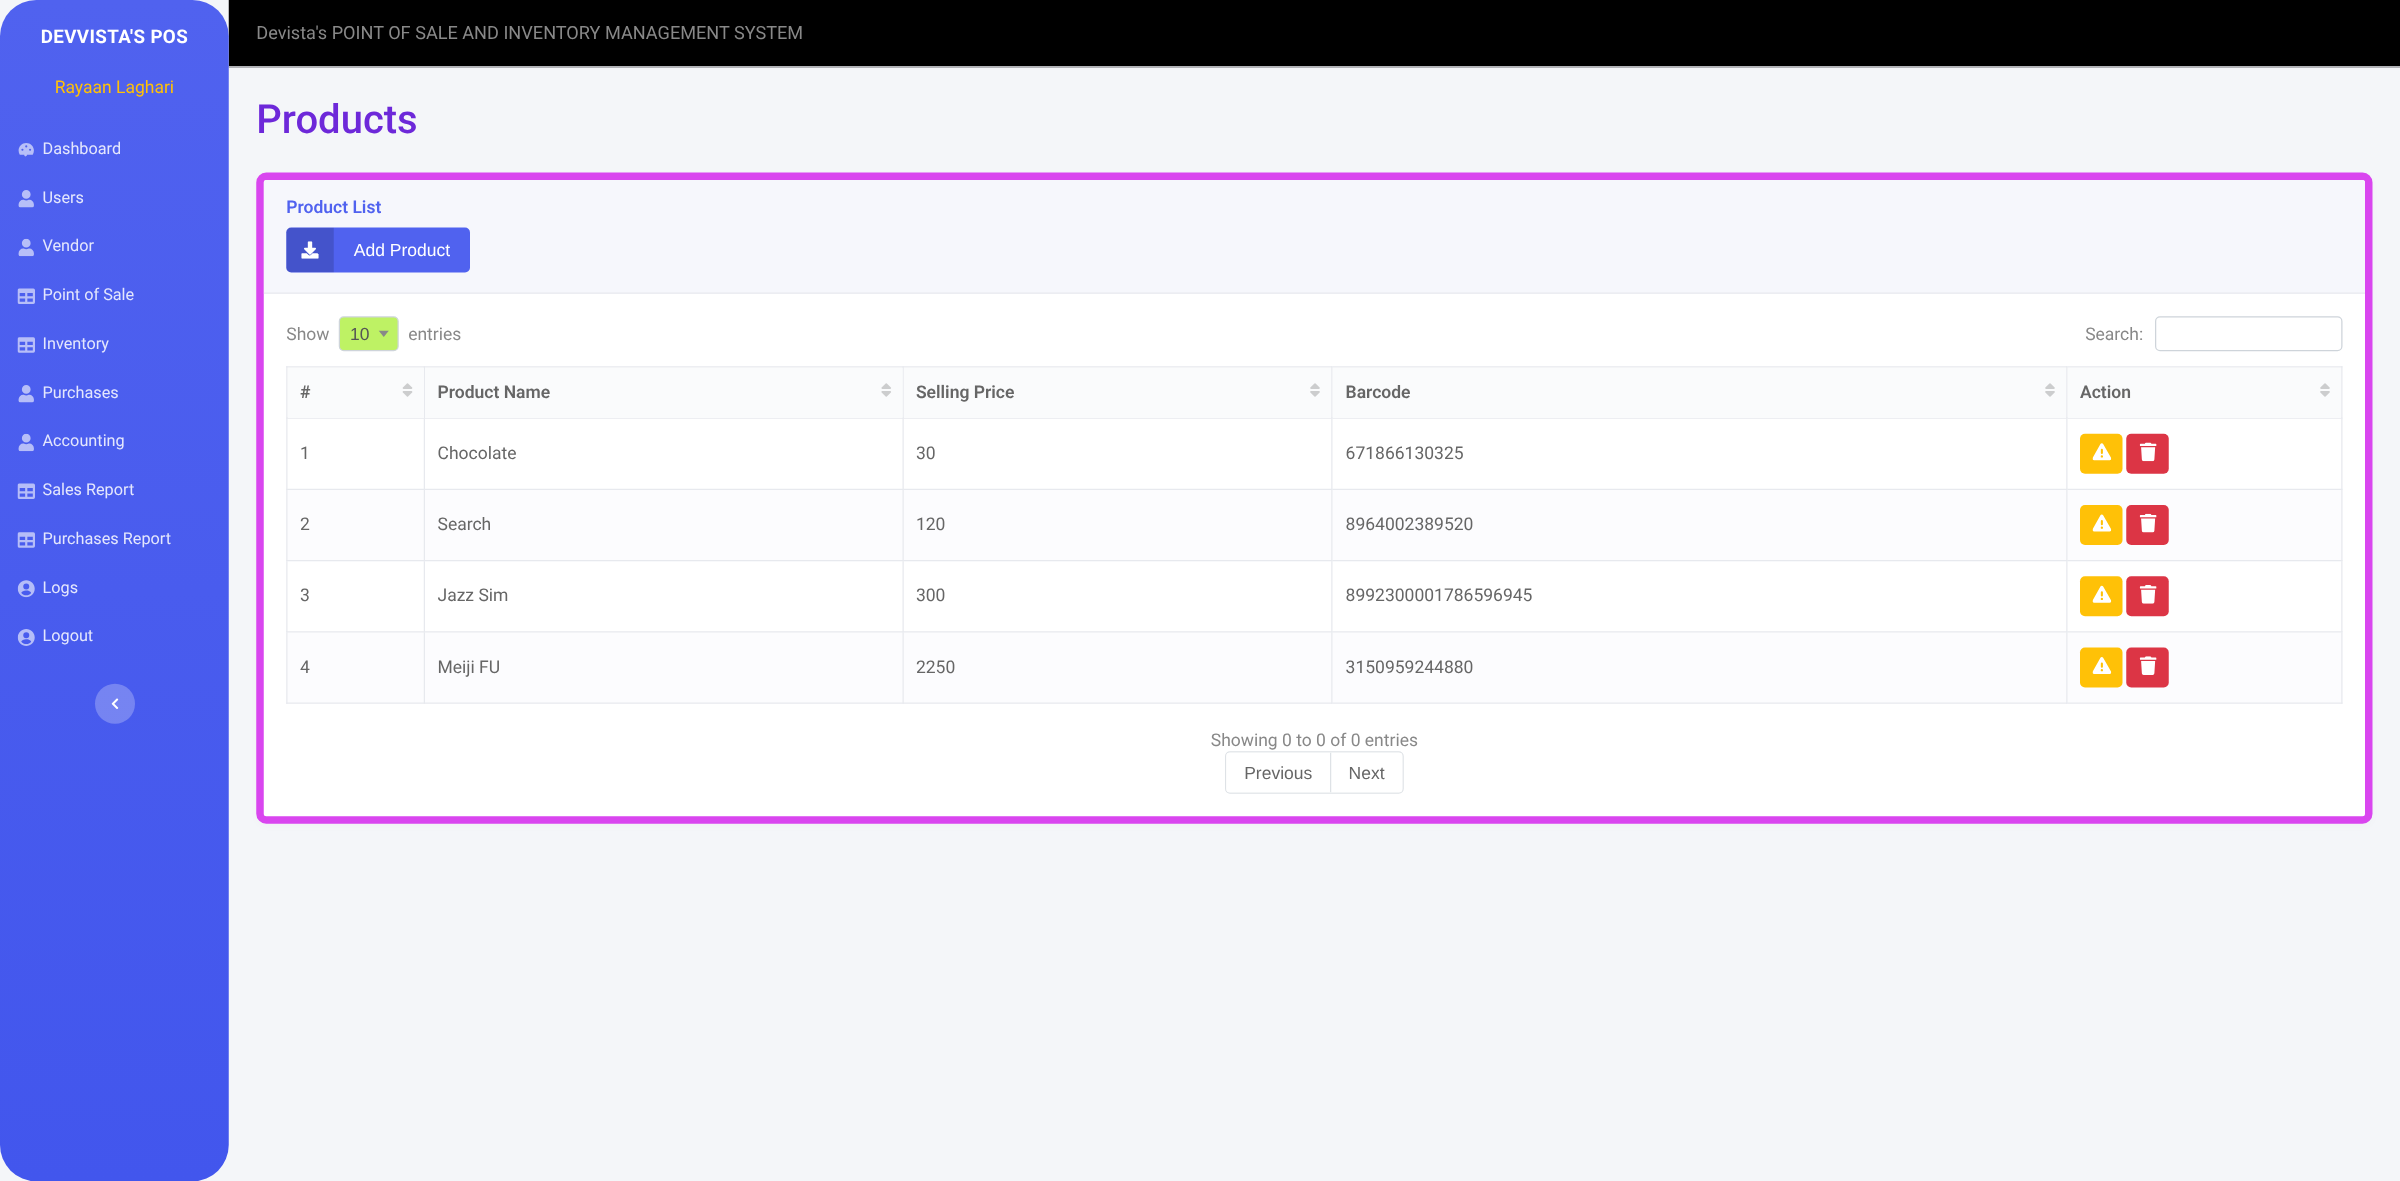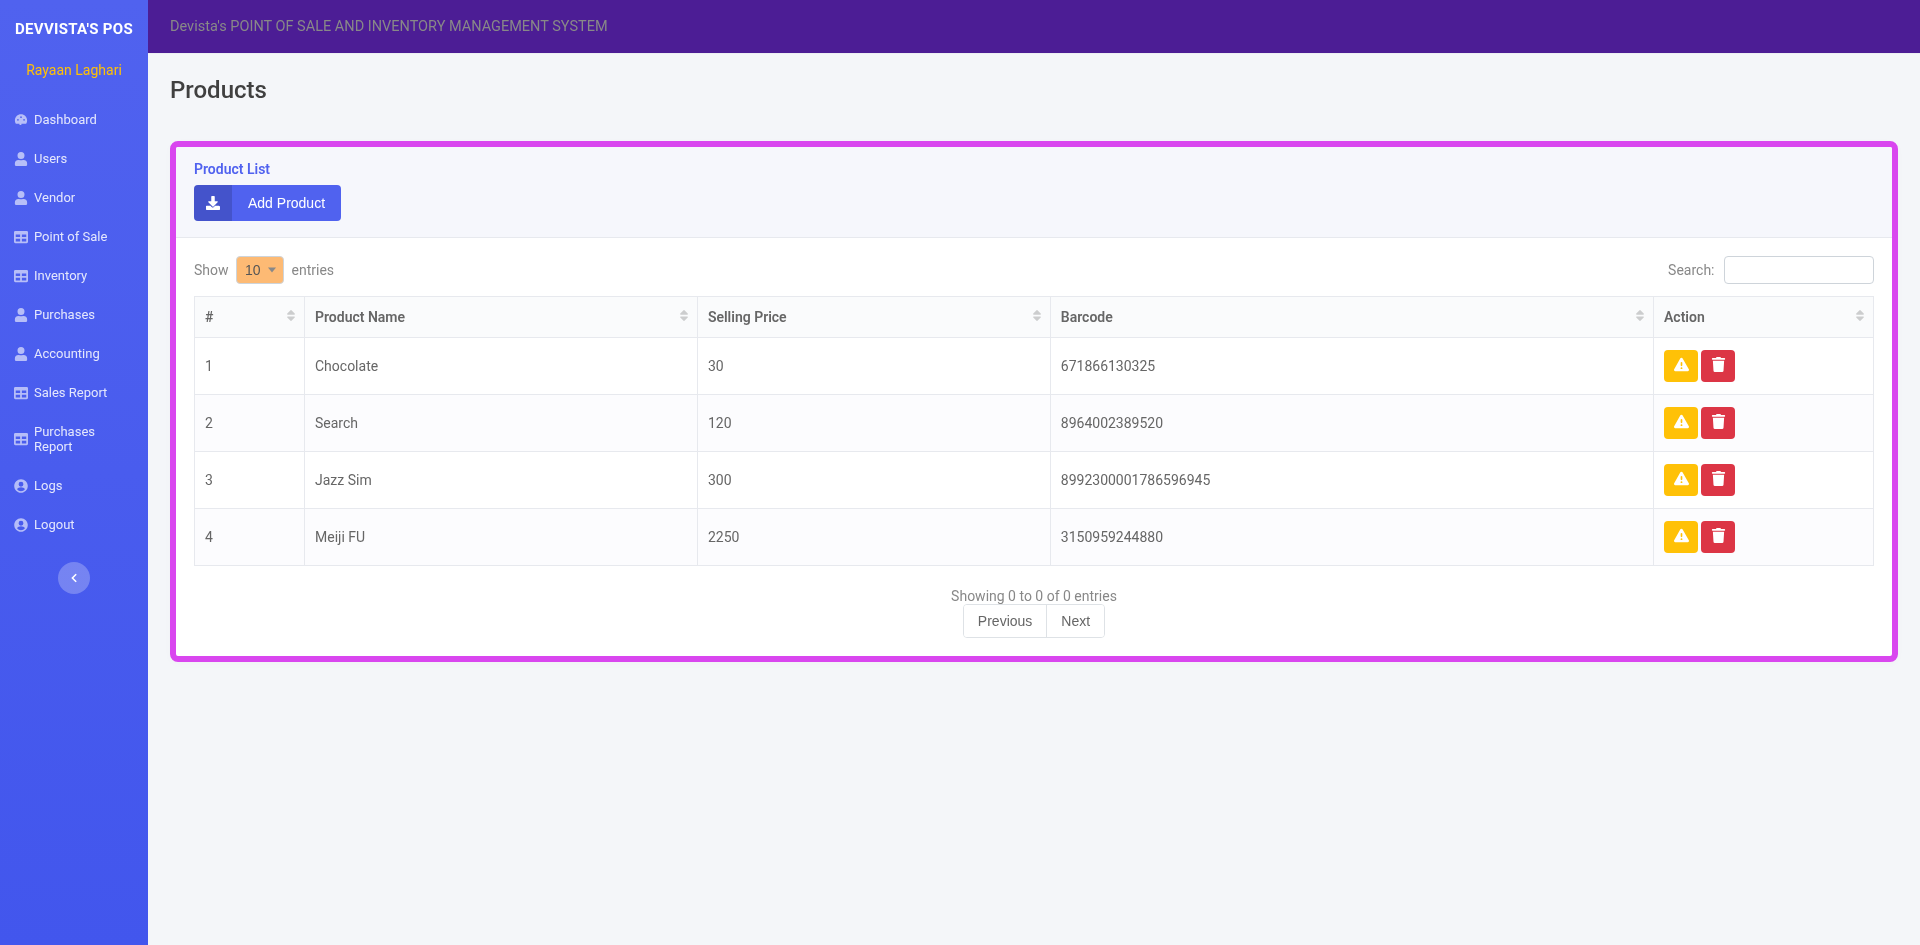--- a/index.html
+++ b/index.html
@@ -1,57 +1,57 @@
 <!DOCTYPE html>
 <html><head>
 <meta charset="utf-8">
 <style>
 * { margin: 0; padding: 0; box-sizing: border-box; }
 body { font-family: -apple-system, BlinkMacSystemFont, "Segoe UI", Roboto, "Helvetica Neue", Arial, sans-serif; background: #f4f6f9; color: #555; }
 
 .wrapper { display: flex; min-height: 100vh; }
 
-.sidebar { width: 148px; background: linear-gradient(180deg, #5062ef 0%, #4256ed 100%); color: #fff; flex-shrink: 0; position: relative; }
+.sidebar { width: 183px; background: linear-gradient(180deg, #5062ef 0%, #4256ed 100%); color: #fff; flex-shrink: 0; position: relative; border-radius: 29px; }
 .sidebar-brand { padding: 20px 10px; text-align: center; font-weight: 700; font-size: 15px; color: #fff; letter-spacing: 0.3px; }
 .sidebar-user { text-align: center; font-size: 14px; color: #ffc107; padding: 4px 0 12px 0; }
 .sidebar-nav { list-style: none; margin-top: 10px; }
 .sidebar-nav li { }
 .sidebar-nav a { display: flex; align-items: center; padding: 12px 14px; color: rgba(255,255,255,0.85); text-decoration: none; font-size: 13px; gap: 6px; }
 .sidebar-nav svg { width: 14px; height: 14px; opacity: 0.7; flex-shrink: 0; }
 
 .sidebar-toggle-wrap { text-align: center; margin-top: 18px; }
 .sidebar-toggle { width: 32px; height: 32px; border-radius: 50%; background: rgba(255,255,255,0.25); color: #fff; display: inline-flex; align-items: center; justify-content: center; cursor: pointer; }
 .sidebar-toggle svg { width: 10px; height: 10px; }
 
 .main { flex: 1; display: flex; flex-direction: column; min-width: 0; }
-.topbar { background: #4c1d95; padding: 18px 22px; color: #888; font-size: 14.5px; border-bottom: 1px solid #eceef3; }
+.topbar { background: #000000; padding: 18px 22px; color: #888; font-size: 14.5px; border-bottom: 1px solid #eceef3; }
 
 .content { padding: 22px; }
 
-.page-title { font-size: 24px; color: #404040; font-weight: 500; margin-bottom: 37px; }
+.page-title { font-size: 32px; color: #6d28d9; font-weight: 500; margin-bottom: 24px; }
 
 .stat-card { background: #fff; border-radius: 6px; padding: 20px 24px; width: 435px; box-shadow: 0 2px 6px rgba(0,0,0,0.02); display: flex; align-items: center; justify-content: space-between; margin-bottom: 26px; }
 .stat-left { flex: 1; }
 .stat-label { color: #1abc9c; font-size: 11px; font-weight: 700; letter-spacing: 0.4px; margin-bottom: 12px; }
 .stat-value { font-size: 22px; color: #555; font-weight: 500; text-align: center; width: 60%; }
 .stat-icon { color: #ccc; }
 .stat-icon svg { width: 30px; height: 28px; }
 
 .panel { background: #fff; border-radius: 8px; border: 6px solid #d946ef; box-shadow: 0 2px 8px rgba(0,0,0,0.02); overflow: hidden; }
 .panel-header { background: #f6f7fc; padding: 14px 18px 16px; border-bottom: 1px solid #e7e9ee; }
 .list-title { color: #5062ef; font-size: 14px; font-weight: 600; margin-bottom: 8px; }
 .add-btn { display: inline-flex; align-items: stretch; background: #5062ef; color: #fff; border: none; border-radius: 4px; font-size: 14px; cursor: pointer; overflow: hidden; }
 .add-btn .icon-part { background: rgba(0,0,0,0.15); padding: 10px 12px; display: flex; align-items: center; }
 .add-btn .icon-part svg { width: 14px; height: 14px; }
 .add-btn .text-part { padding: 10px 16px; }
 
 .panel-body { padding: 18px; }
 
 .table-controls { display: flex; justify-content: space-between; align-items: center; margin-bottom: 12px; font-size: 14px; color: #888; }
-.table-controls select { padding: 5px 22px 5px 8px; border: 1px solid #ced4da; border-radius: 4px; color: #555; font-size: 14px; appearance: none; background: #fdba74; }
+.table-controls select { padding: 5px 22px 5px 8px; border: 1px solid #ced4da; border-radius: 4px; color: #555; font-size: 14px; appearance: none; background: #bef264; }
 .select-wrap { position: relative; display: inline-block; margin: 0 4px; }
 .select-wrap::after { content: ""; position: absolute; right: 8px; top: 50%; width: 0; height: 0; border-left: 4px solid transparent; border-right: 4px solid transparent; border-top: 5px solid #888; transform: translateY(-50%); pointer-events: none; }
 .search-box input { border: 1px solid #ced4da; border-radius: 4px; padding: 5px 8px; font-size: 14px; margin-left: 6px; width: 150px; }
 
 table.datatable { width: 100%; border-collapse: collapse; }
 table.datatable th, table.datatable td { text-align: left; padding: 12px 10px; border: 1px solid #e7e9ee; font-size: 14px; color: #666; }
 table.datatable th { background: #fafbfc; font-weight: 600; position: relative; }
 table.datatable th .sort-ind { position: absolute; right: 8px; top: 50%; transform: translateY(-50%); }
 table.datatable th .sort-ind svg { width: 10px; height: 14px; opacity: 0.3; }
 table.datatable tbody tr:nth-child(even) { background: #fcfcfe; }

